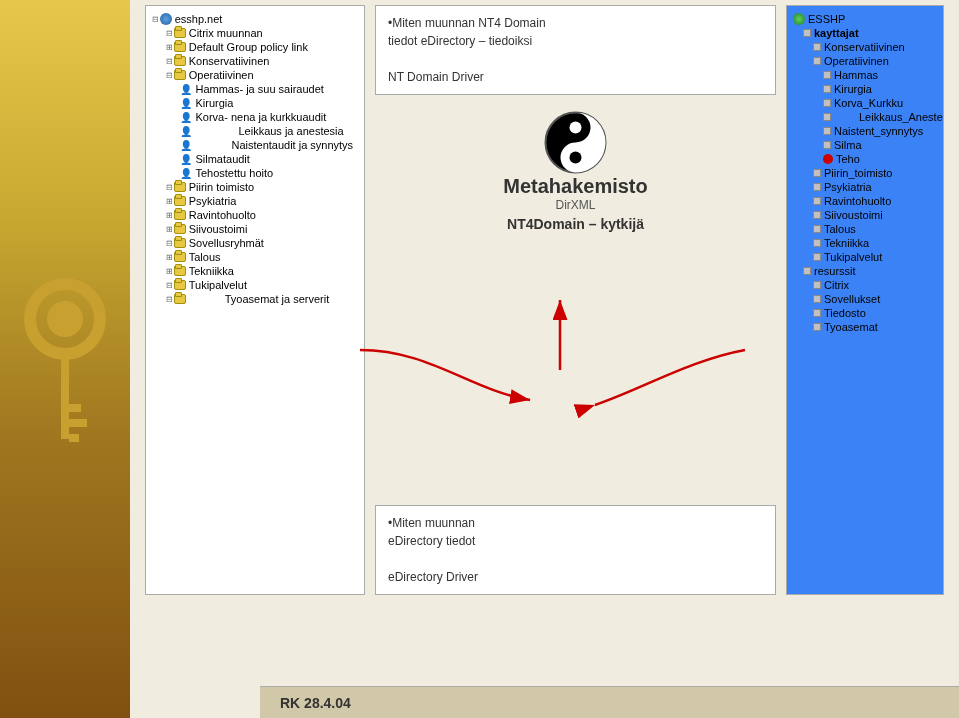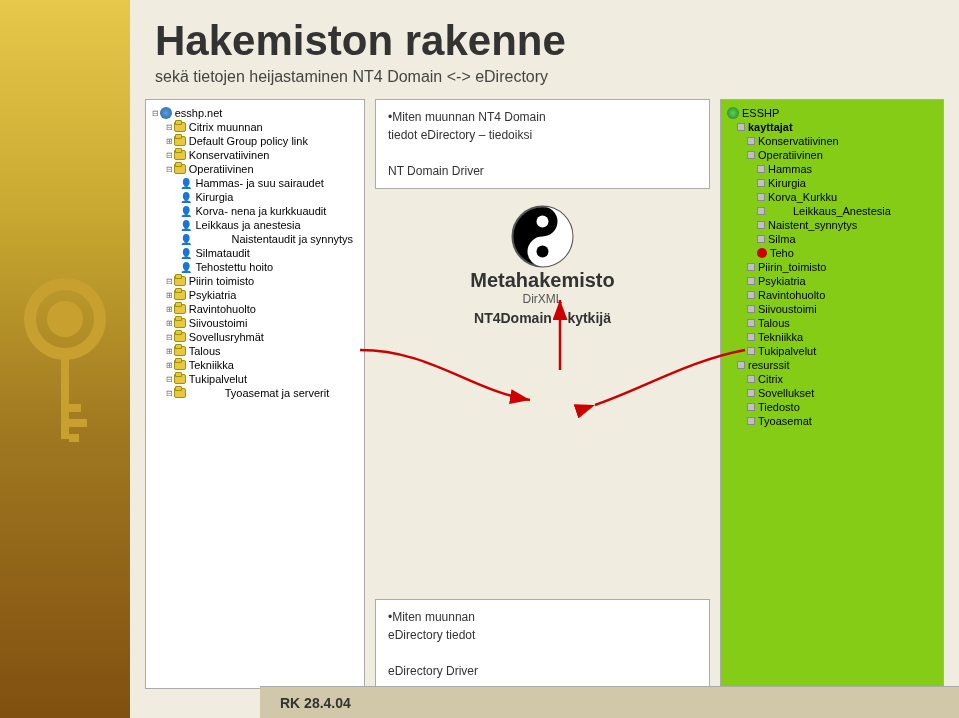--- a/index.html
+++ b/index.html
@@ -195,23 +195,23 @@
       position: absolute;
       left: 130px;
       top: 0;
       width: 829px;
       height: 718px;
       pointer-events: none;
     }
 
     
     .right-panel {
-      width: 224px;
+      width: 158px;
       flex-shrink: 0;
-      background: #84cc16;
+      background: #3b82f6;
       border: 1px solid #aaa;
       padding: 6px;
       font-size: 11px;
       overflow: hidden;
     }
 
     .esshp-icon {
       width: 12px;
       height: 12px;
       border-radius: 50%;
@@ -263,24 +263,20 @@
     <rect x="41" y="90" width="8" height="90" fill="#c8a030"></rect>
 
     <rect x="49" y="145" width="12" height="8" fill="#c8a030"></rect>
     <rect x="49" y="160" width="18" height="8" fill="#c8a030"></rect>
     <rect x="49" y="175" width="10" height="8" fill="#c8a030"></rect>
   </svg>
 </div>
 
 <div class="main-content">
 
-  <div class="header">
-    <div class="title">Hakemiston rakenne</div>
-    <div class="subtitle">sekä tietojen heijastaminen NT4 Domain &lt;-&gt; eDirectory</div>
-  </div>
 
   <div class="content-area">
 
     <div class="left-panel" id="left-tree">
     <div class="tree-item">
           <span style="width: 0px; display: inline-block; flex-shrink: 0;"></span>
           <span class="expand-btn" style="display: inline;">⊟</span>
           <span style="margin-right: 3px; display: inline-flex; align-items: center;">
             <span class="globe-icon"></span>
           </span>
@@ -337,21 +333,21 @@
           <span style="margin-right: 3px; display: inline-flex; align-items: center;">
             <span class="person-icon">👤</span>
           </span>
           <span style="font-size: 11px;">Korva- nena ja kurkkuaudit</span>
         </div>
         <div class="tree-item">
           <span style="width: 28px; display: inline-block; flex-shrink: 0;"></span>
           <span style="margin-right: 3px; display: inline-flex; align-items: center;">
             <span class="person-icon">👤</span>
           </span>
-          <span style="font-size: 11px;">Leikkaus ja anestesia</span>
+          <span style="font-size: 11px; margin-left: 43px;">Leikkaus ja anestesia</span>
         </div>
         <div class="tree-item">
           <span style="width: 28px; display: inline-block; flex-shrink: 0;"></span>
           <span style="margin-right: 3px; display: inline-flex; align-items: center;">
             <span class="person-icon">👤</span>
           </span>
           <span style="font-size: 11px; padding-left: 36px;">Naistentaudit ja synnytys</span>
         </div>
         <div class="tree-item">
           <span style="width: 28px; display: inline-block; flex-shrink: 0;"></span>

